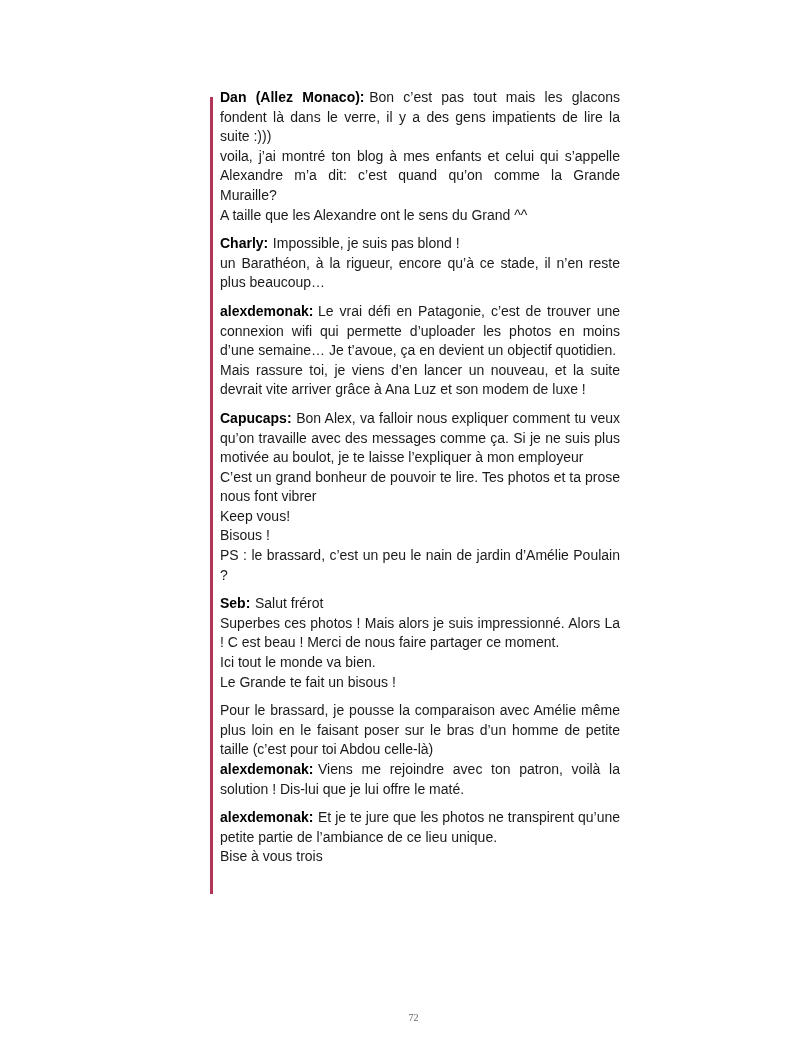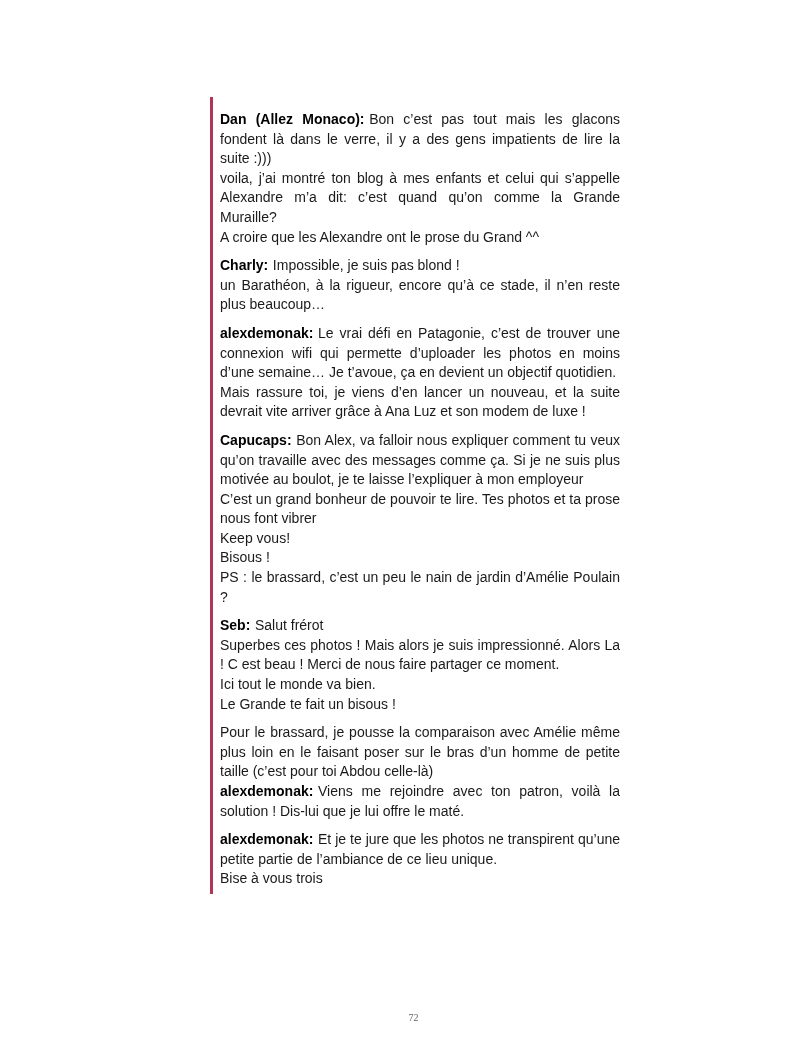--- a/index.html
+++ b/index.html
@@ -13,21 +13,21 @@
     overflow: hidden;
   }
   .accent-bar {
     position: absolute;
     left: 210px; top: 97px;
     width: 3px; height: 797px;
     background: var(--accent);
   }
   .comments {
     position: absolute;
-    left: 220px; top: 110px;
+    left: 220px; top: 88px;
     width: 400px;
   }
   .comment { margin: 0 0 9px 0; }
   .comment:last-child { margin-bottom: 6px; }
   .seg {
     margin: 0;
     font-size: 14px;
     line-height: 19.6px;
     color: var(--text);
     text-align: justify;
@@ -50,21 +50,21 @@
 </head>
 <body>
 
 <div class="accent-bar"></div>
 
 <div class="comments">
 
   <div class="comment">
     <p class="seg"><b class="author">Dan (Allez Monaco):</b><span>Bon c’est pas tout mais les glacons fondent là dans le verre, il y a des gens impatients de lire la suite :)))</span></p>
     <p class="seg">voila, j’ai montré ton blog à mes enfants et celui qui s’appelle Alexandre m’a dit: c’est quand qu’on comme la Grande Muraille?</p>
-    <p class="seg">A croire que les Alexandre ont le prose du Grand ^^</p>
+    <p class="seg">A taille que les Alexandre ont le sens du Grand ^^</p>
   </div>
 
   <div class="comment">
     <p class="seg"><b class="author">Charly:</b><span>Impossible, je suis pas blond !</span></p>
     <p class="seg">un Barathéon, à la rigueur, encore qu’à ce stade, il n’en reste plus beaucoup…</p>
   </div>
 
   <div class="comment">
     <p class="seg"><b class="author">alexdemonak:</b><span>Le vrai défi en Patagonie, c’est de trouver une connexion wifi qui permette d’uploader les photos en moins d’une semaine… Je t’avoue, ça en devient un objectif quotidien.</span></p>
     <p class="seg">Mais rassure toi, je viens d’en lancer un nouveau, et la suite devrait vite arriver grâce à Ana Luz et son modem de luxe !</p>

